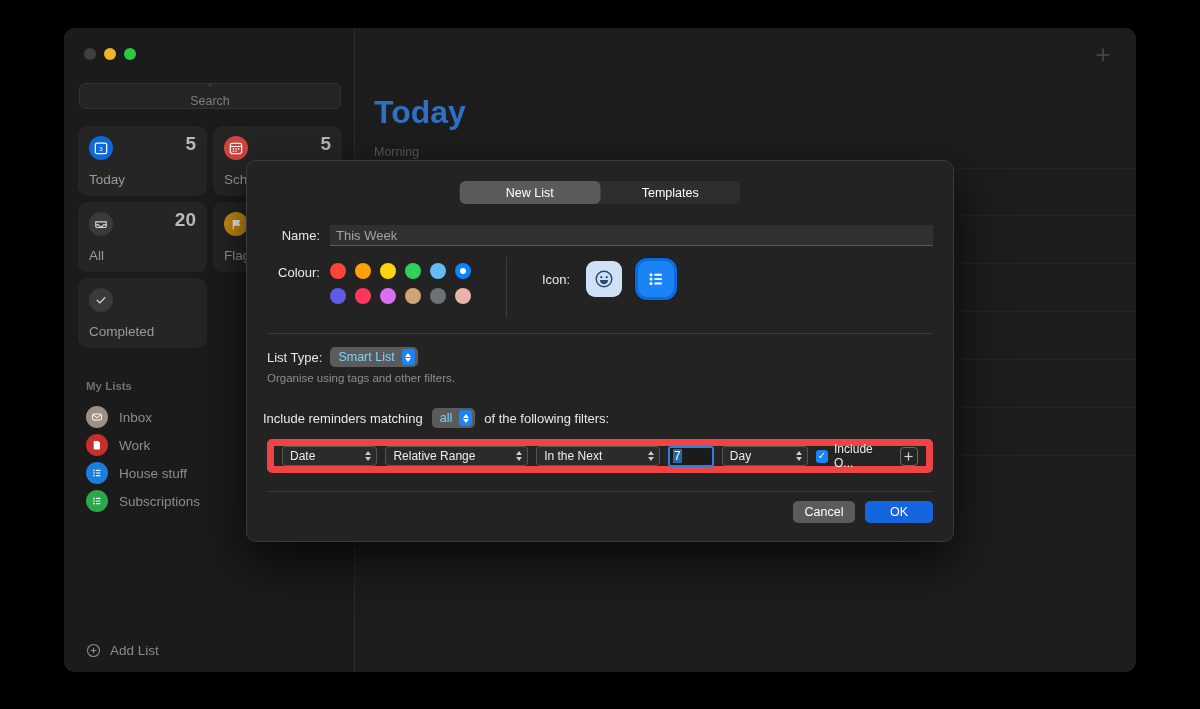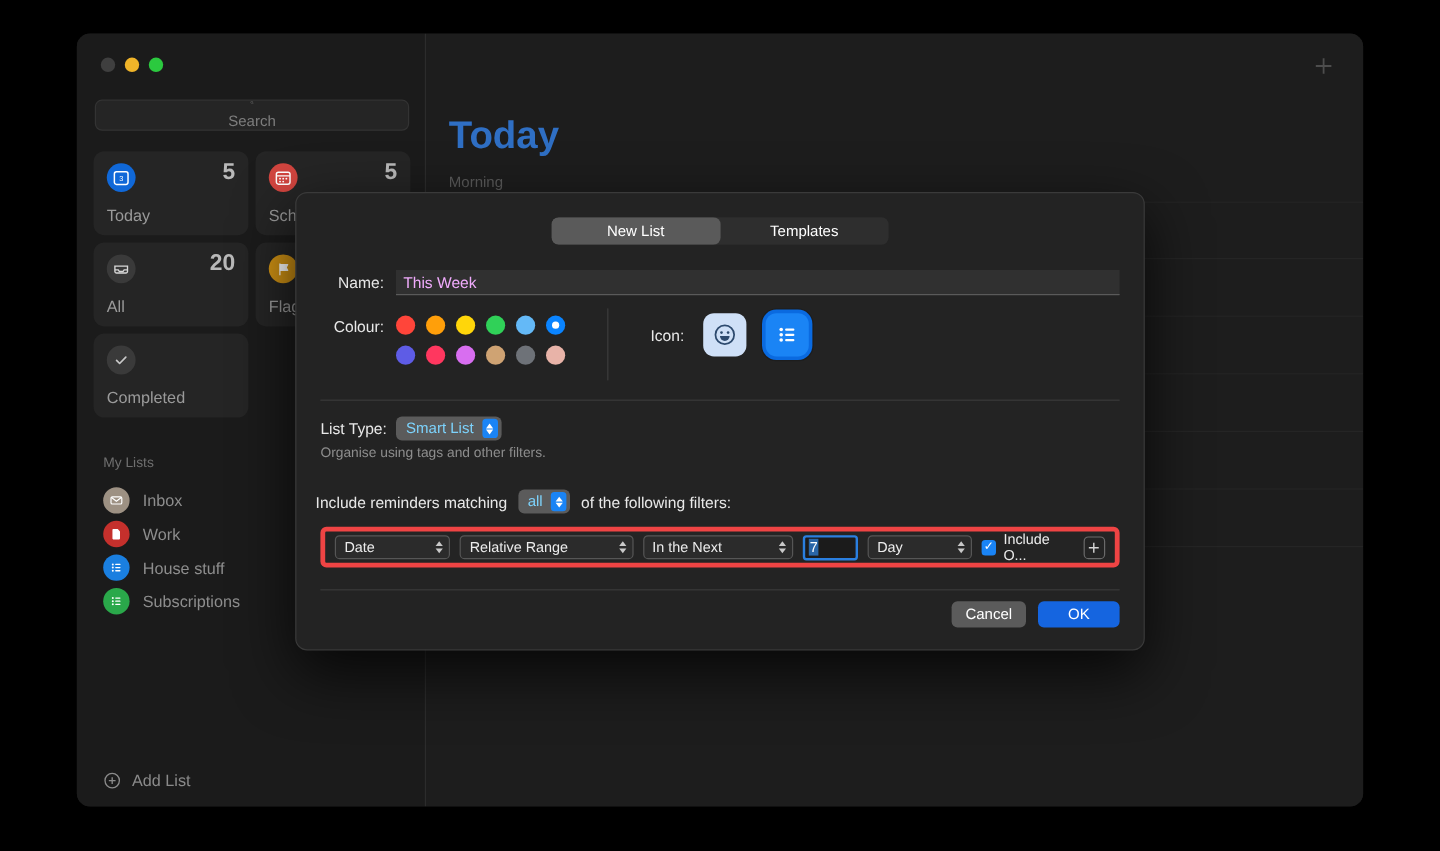--- a/index.html
+++ b/index.html
@@ -73,21 +73,21 @@
     color: #9a9a9a; font-size: 13.5px;
   }
   .ic-today  { background: #1068d8; }
   .ic-sched  { background: #d2453f; }
   .ic-all    { background: #3a3a3a; }
   .ic-flag   { background: #d09214; }
   .ic-comp   { background: #3a3a3a; }
 
   .mylists-hdr {
     position: absolute; top: 352px; left: 22px;
-    color: #6f6f6f; font-size: 11.5px; font-weight: 400;
+    color: #6f6f6f; font-size: 11.5px; font-weight: 700;
   }
   .list-items { position: absolute; top: 375px; left: 14px; width: 264px; }
   .list-item {
     height: 28px; display: flex; align-items: center; gap: 11px;
     padding-left: 8px; border-radius: 6px;
   }
   .list-item .dot {
     width: 22px; height: 22px; border-radius: 50%;
     display:flex; align-items:center; justify-content:center;
     flex: 0 0 22px;
@@ -143,21 +143,21 @@
   .seg .on { background: #5a5a5a; border-radius: 6px; }
 
   .row-name {
     position: absolute; top: 64px; left: 20px; right: 20px;
     display: flex; align-items: center; gap: 10px;
   }
   .lbl-right { width: 53px; text-align: right; font-size: 13px; color: #e6e6e6; }
   .name-input {
     flex: 1; height: 21px; background: #303030;
     border: none; border-bottom: 1px solid #5a5a5a;
-    color: #f0abfc; font-size: 13px;
+    color: #a3a3a3; font-size: 13px;
     font-family: "Liberation Sans", sans-serif;
     padding: 0 6px;
   }
 
   .colour-block { position: absolute; top: 100px; left: 20px; }
   .colour-lbl { position: absolute; top: 4px; left: 0; width: 53px; text-align: right; font-size: 13px; }
   .swatches {
     position: absolute; left: 63px; top: 0;
     display: grid; grid-template-columns: repeat(6, 25px); grid-auto-rows: 25px;
   }
@@ -199,21 +199,21 @@
   }
   .stepper-blue i.up { border-bottom: 4px solid #fff; }
   .stepper-blue i.dn { border-top: 4px solid #fff; }
 
   .helper { position: absolute; top: 211px; left: 20px; font-size: 11.5px; color: #8d8d8d; }
 
   .match-row { position: absolute; top: 247px; left: 16px; display: flex; align-items: center; gap: 9px; font-size: 13px; }
 
   .filter-box {
     position: absolute; top: 278px; left: 20px; right: 20px;
-    height: 34px; border: 4px solid #ef4444; border-radius: 5px;
+    height: 34px; border: 7px solid #ef4444; border-radius: 5px;
     background: #242424;
     display: flex; align-items: center; gap: 8px; padding: 0 8px;
   }
   .select {
     height: 20px; border: 1px solid #565656; border-radius: 4px;
     background: #2b2b2b; color: #ececec; font-size: 12px;
     display: flex; align-items: center; justify-content: space-between;
     padding: 0 5px 0 7px; gap: 8px;
   }
   .stepper-grey { display:flex; flex-direction:column; gap:2px; }

